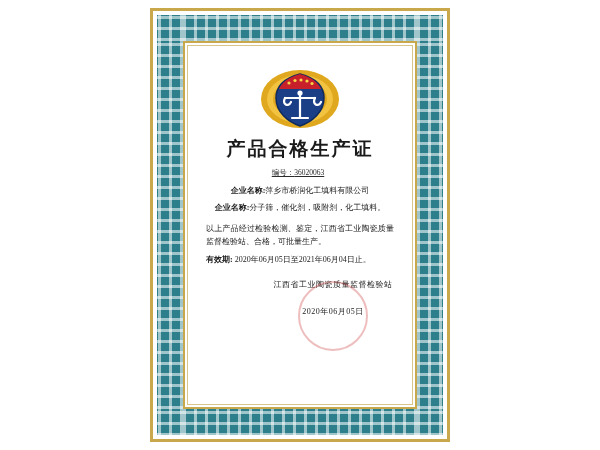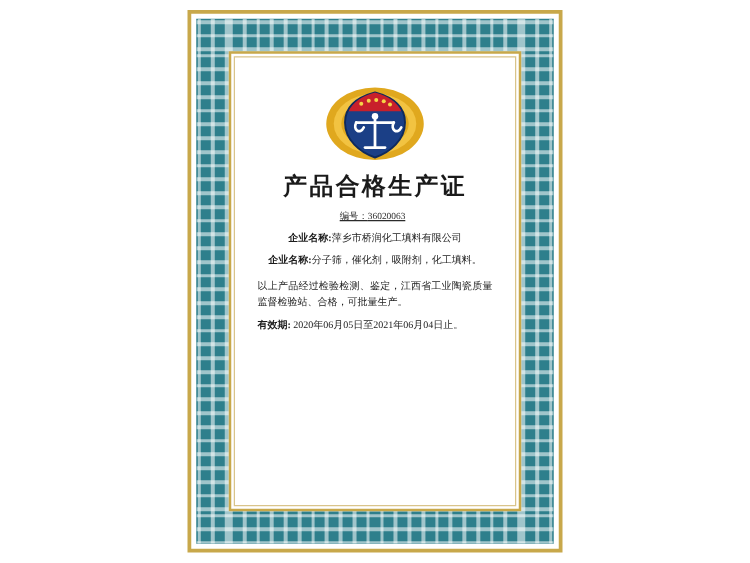--- a/index.html
+++ b/index.html
@@ -260,17 +260,25 @@
         <span class="val">分子筛，催化剂，吸附剂，化工填料。</span>
       </div>
 
       <div class="para">以上产品经过检验检测、鉴定，江西省工业陶瓷质量监督检验站、合格，可批量生产。</div>
 
       <div class="valid">
         <span class="lbl">有效期:</span>
         <span>2020年06月05日至2021年06月04日止。</span>
       </div>
 
+      <div class="footer">
+        <div class="qr"></div>
+        <div class="issuer-block">
+          <div class="seal"></div>
+          <div class="issuer">江西省工业陶瓷质量监督检验站</div>
+          <div class="issue-date">2020年06月05日</div>
+        </div>
+      </div>
 
     </div>
   </div>
 
 </div>
 
 </body></html>

